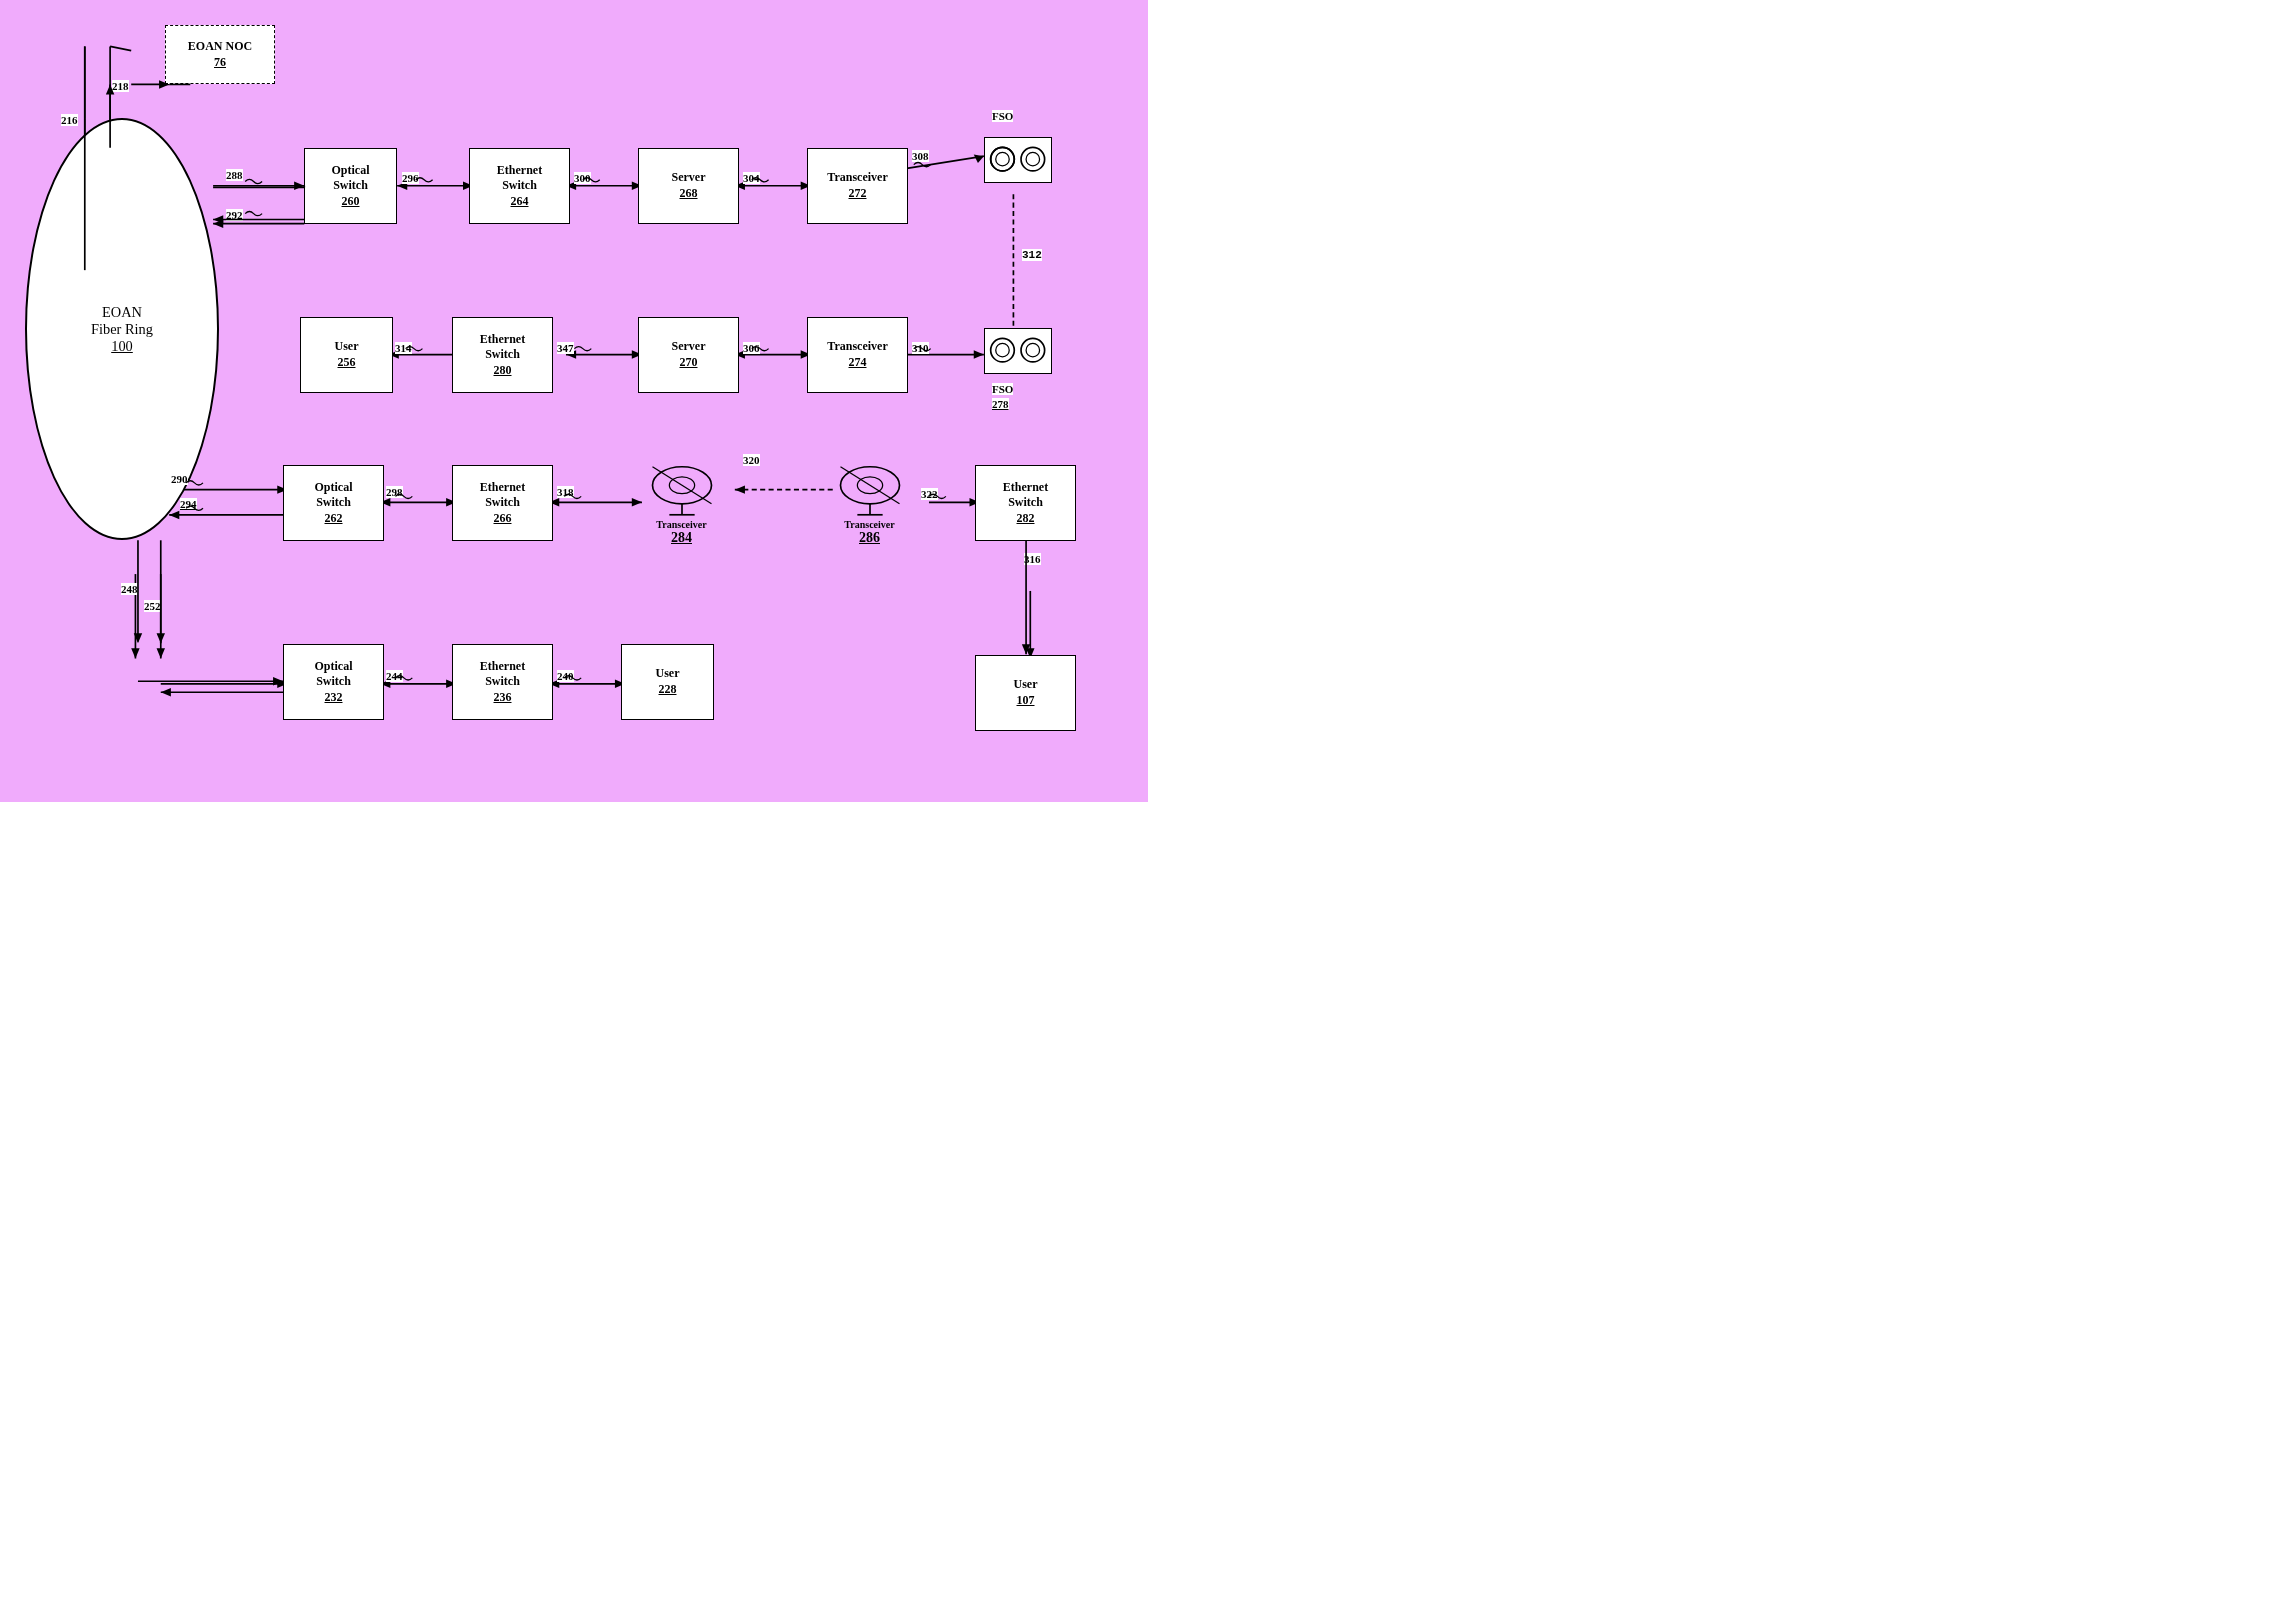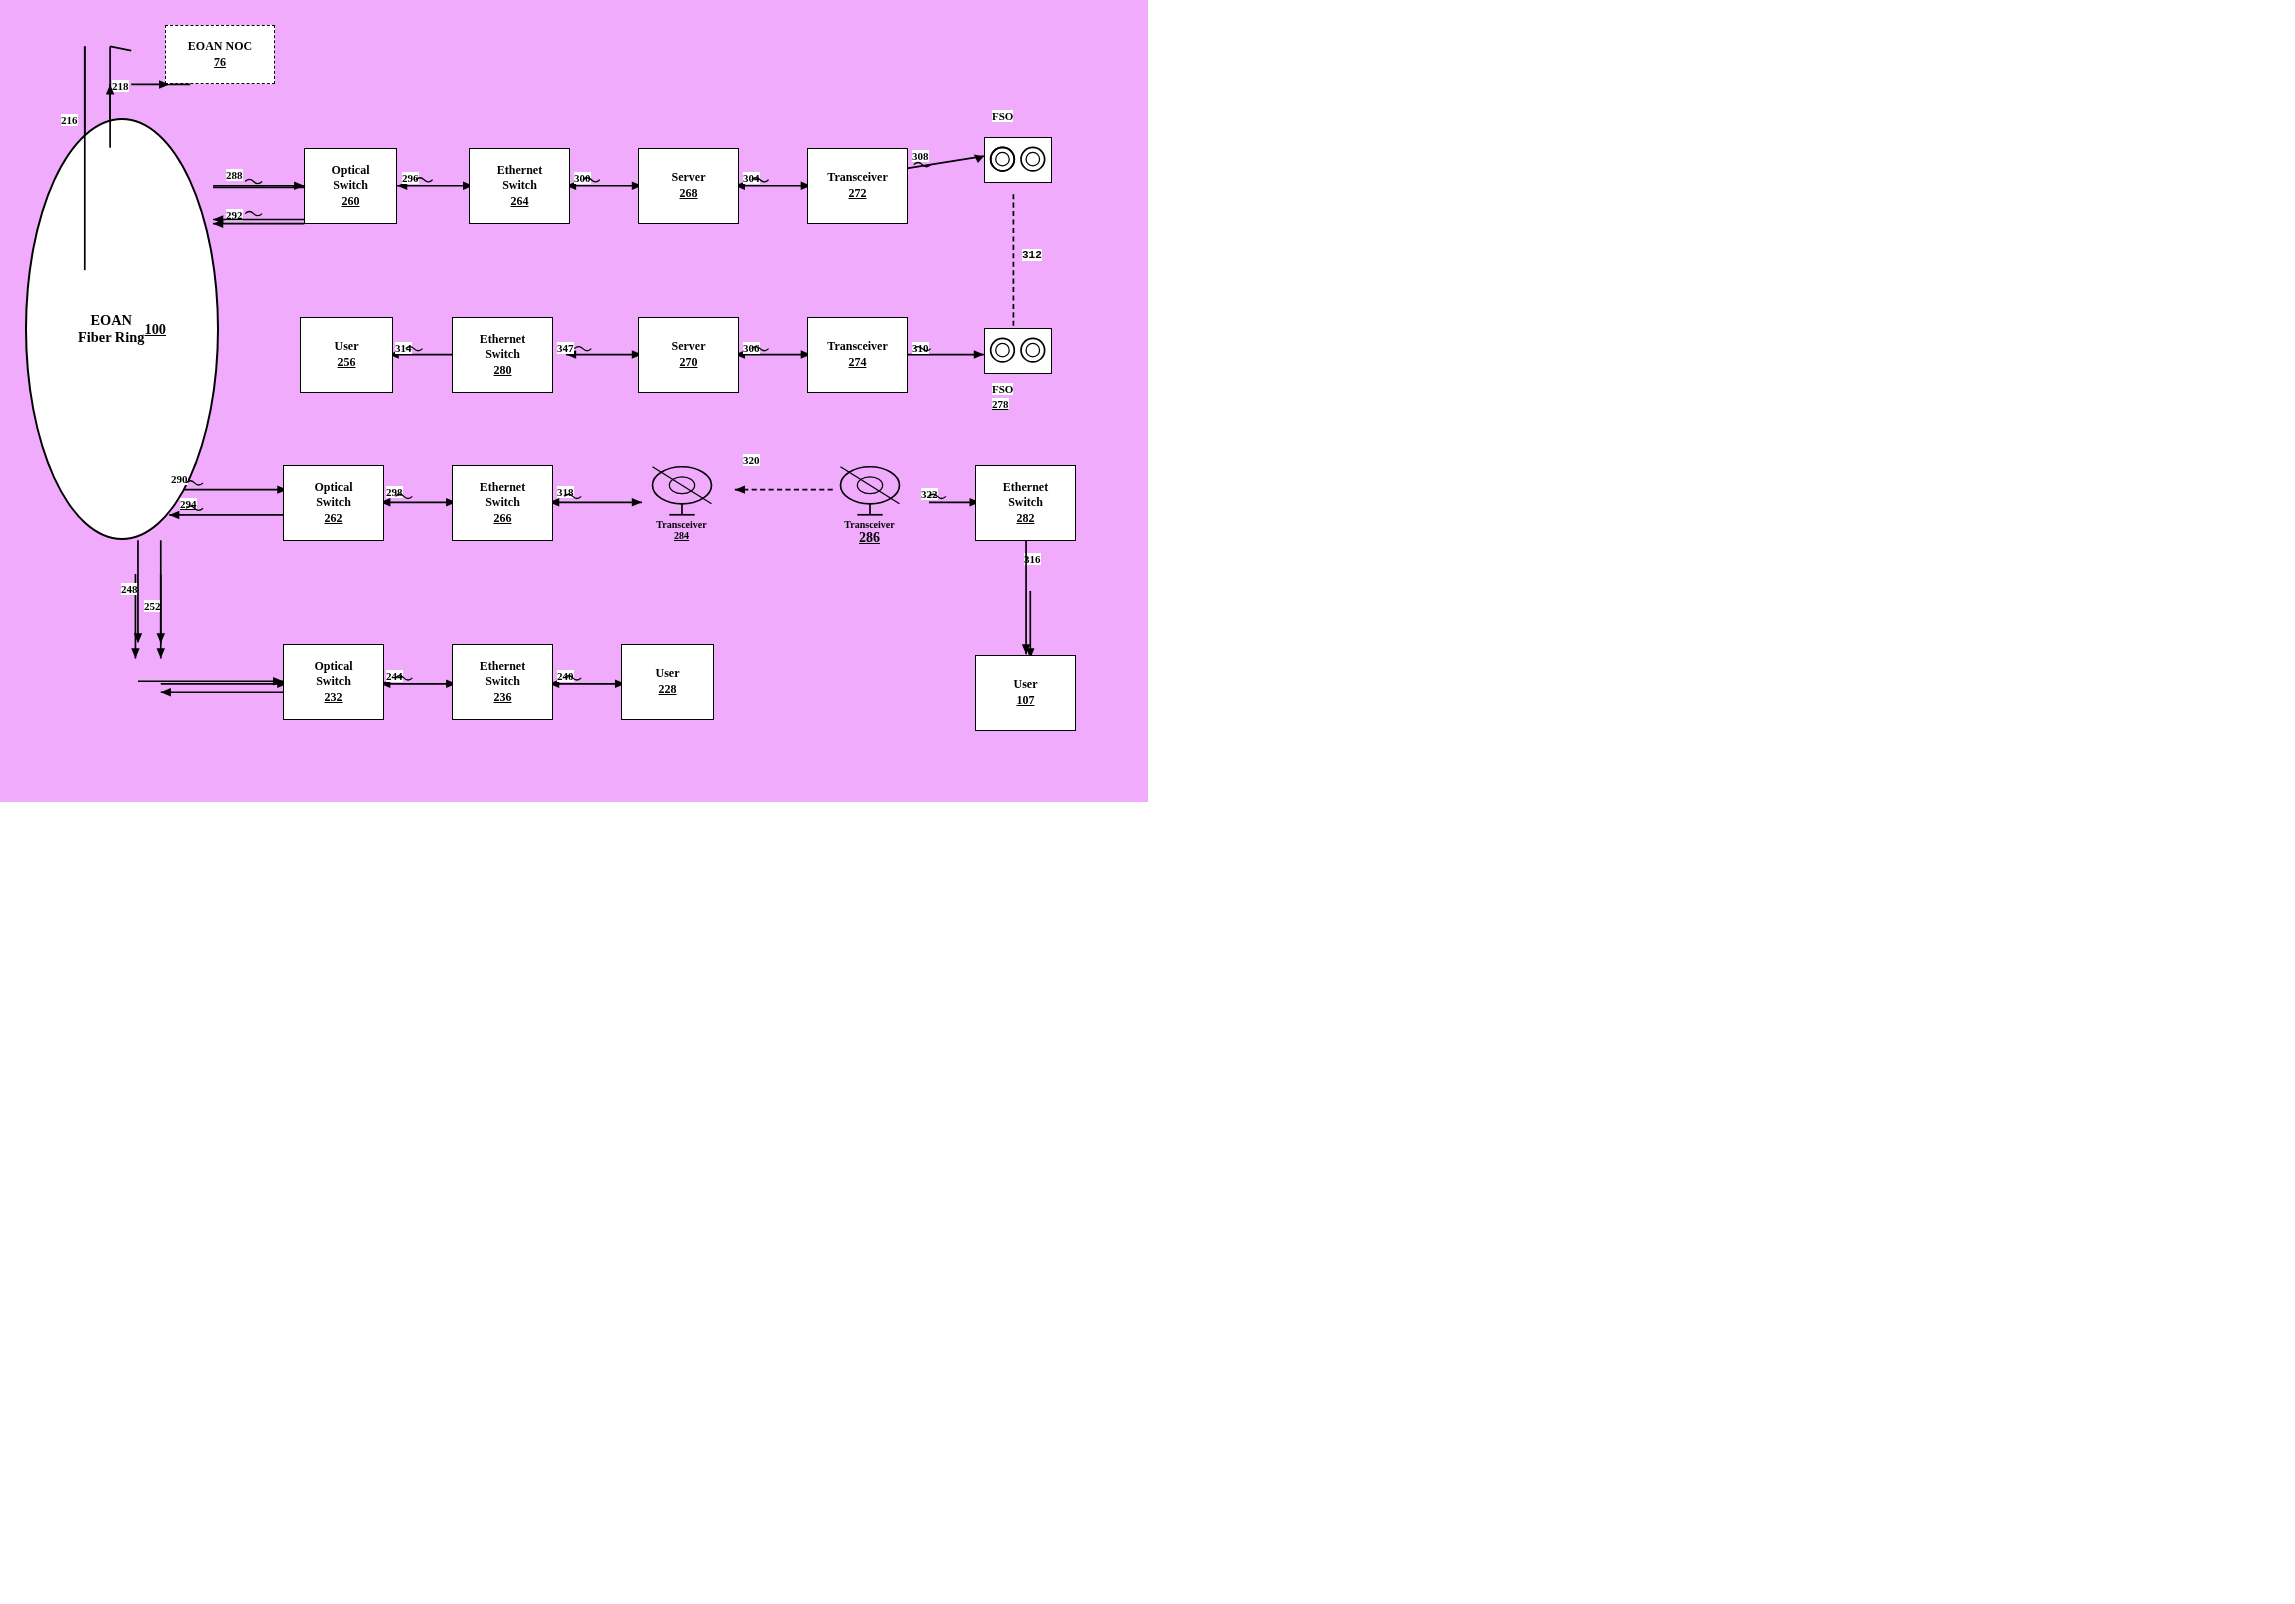--- a/index.html
+++ b/index.html
@@ -35,26 +35,26 @@
     }
     .box u {
       text-decoration: underline;
     }
     .circle {
       position: absolute;
       border: 2.5px solid #000;
       border-radius: 50%;
       background: #fff;
       display: flex;
-      flex-direction: row;
+      flex-direction: column;
       align-items: center;
       justify-content: center;
       text-align: center;
       font-size: 15px;
-      font-weight: bold;
+      font-weight: normal;
     }
     .label {
       position: absolute;
       font-size: 11px;
       font-weight: bold;
       background: #fff;
     }
     svg.connections {
       position: absolute;
       top: 0;
@@ -291,21 +291,21 @@
   <div style="position:absolute;left:635px;top:460px;width:93px;text-align:center;">
     <svg width="76" height="59" viewBox="0 0 90 70">
 
       <ellipse cx="45" cy="30" rx="35" ry="22" fill="none" stroke="#000" stroke-width="2"></ellipse>
       <line x1="45" y1="52" x2="45" y2="65" stroke="#000" stroke-width="2"></line>
       <line x1="30" y1="65" x2="60" y2="65" stroke="#000" stroke-width="2"></line>
       <ellipse cx="45" cy="30" rx="15" ry="10" fill="none" stroke="#000" stroke-width="1.5"></ellipse>
       <line x1="10" y1="8" x2="80" y2="52" stroke="#000" stroke-width="1.5"></line>
     </svg>
     <div style="font-size:10px;font-weight:bold;margin-top:-4.2px;">Transceiver</div>
-    <div style="font-size:10px;font-weight:bold;"><u>284</u></div>
+    <div style="font-size:14px;font-weight:bold;"><u>284</u></div>
   </div>
 
   <div class="label" style="left:743px;top:454px;">320</div>
 
   <div style="position:absolute;left:823px;top:460px;width:93px;text-align:center;">
     <svg width="76" height="59" viewBox="0 0 90 70">
       <ellipse cx="45" cy="30" rx="35" ry="22" fill="none" stroke="#000" stroke-width="2"></ellipse>
       <line x1="45" y1="52" x2="45" y2="65" stroke="#000" stroke-width="2"></line>
       <line x1="30" y1="65" x2="60" y2="65" stroke="#000" stroke-width="2"></line>
       <ellipse cx="45" cy="30" rx="15" ry="10" fill="none" stroke="#000" stroke-width="1.5"></ellipse>

